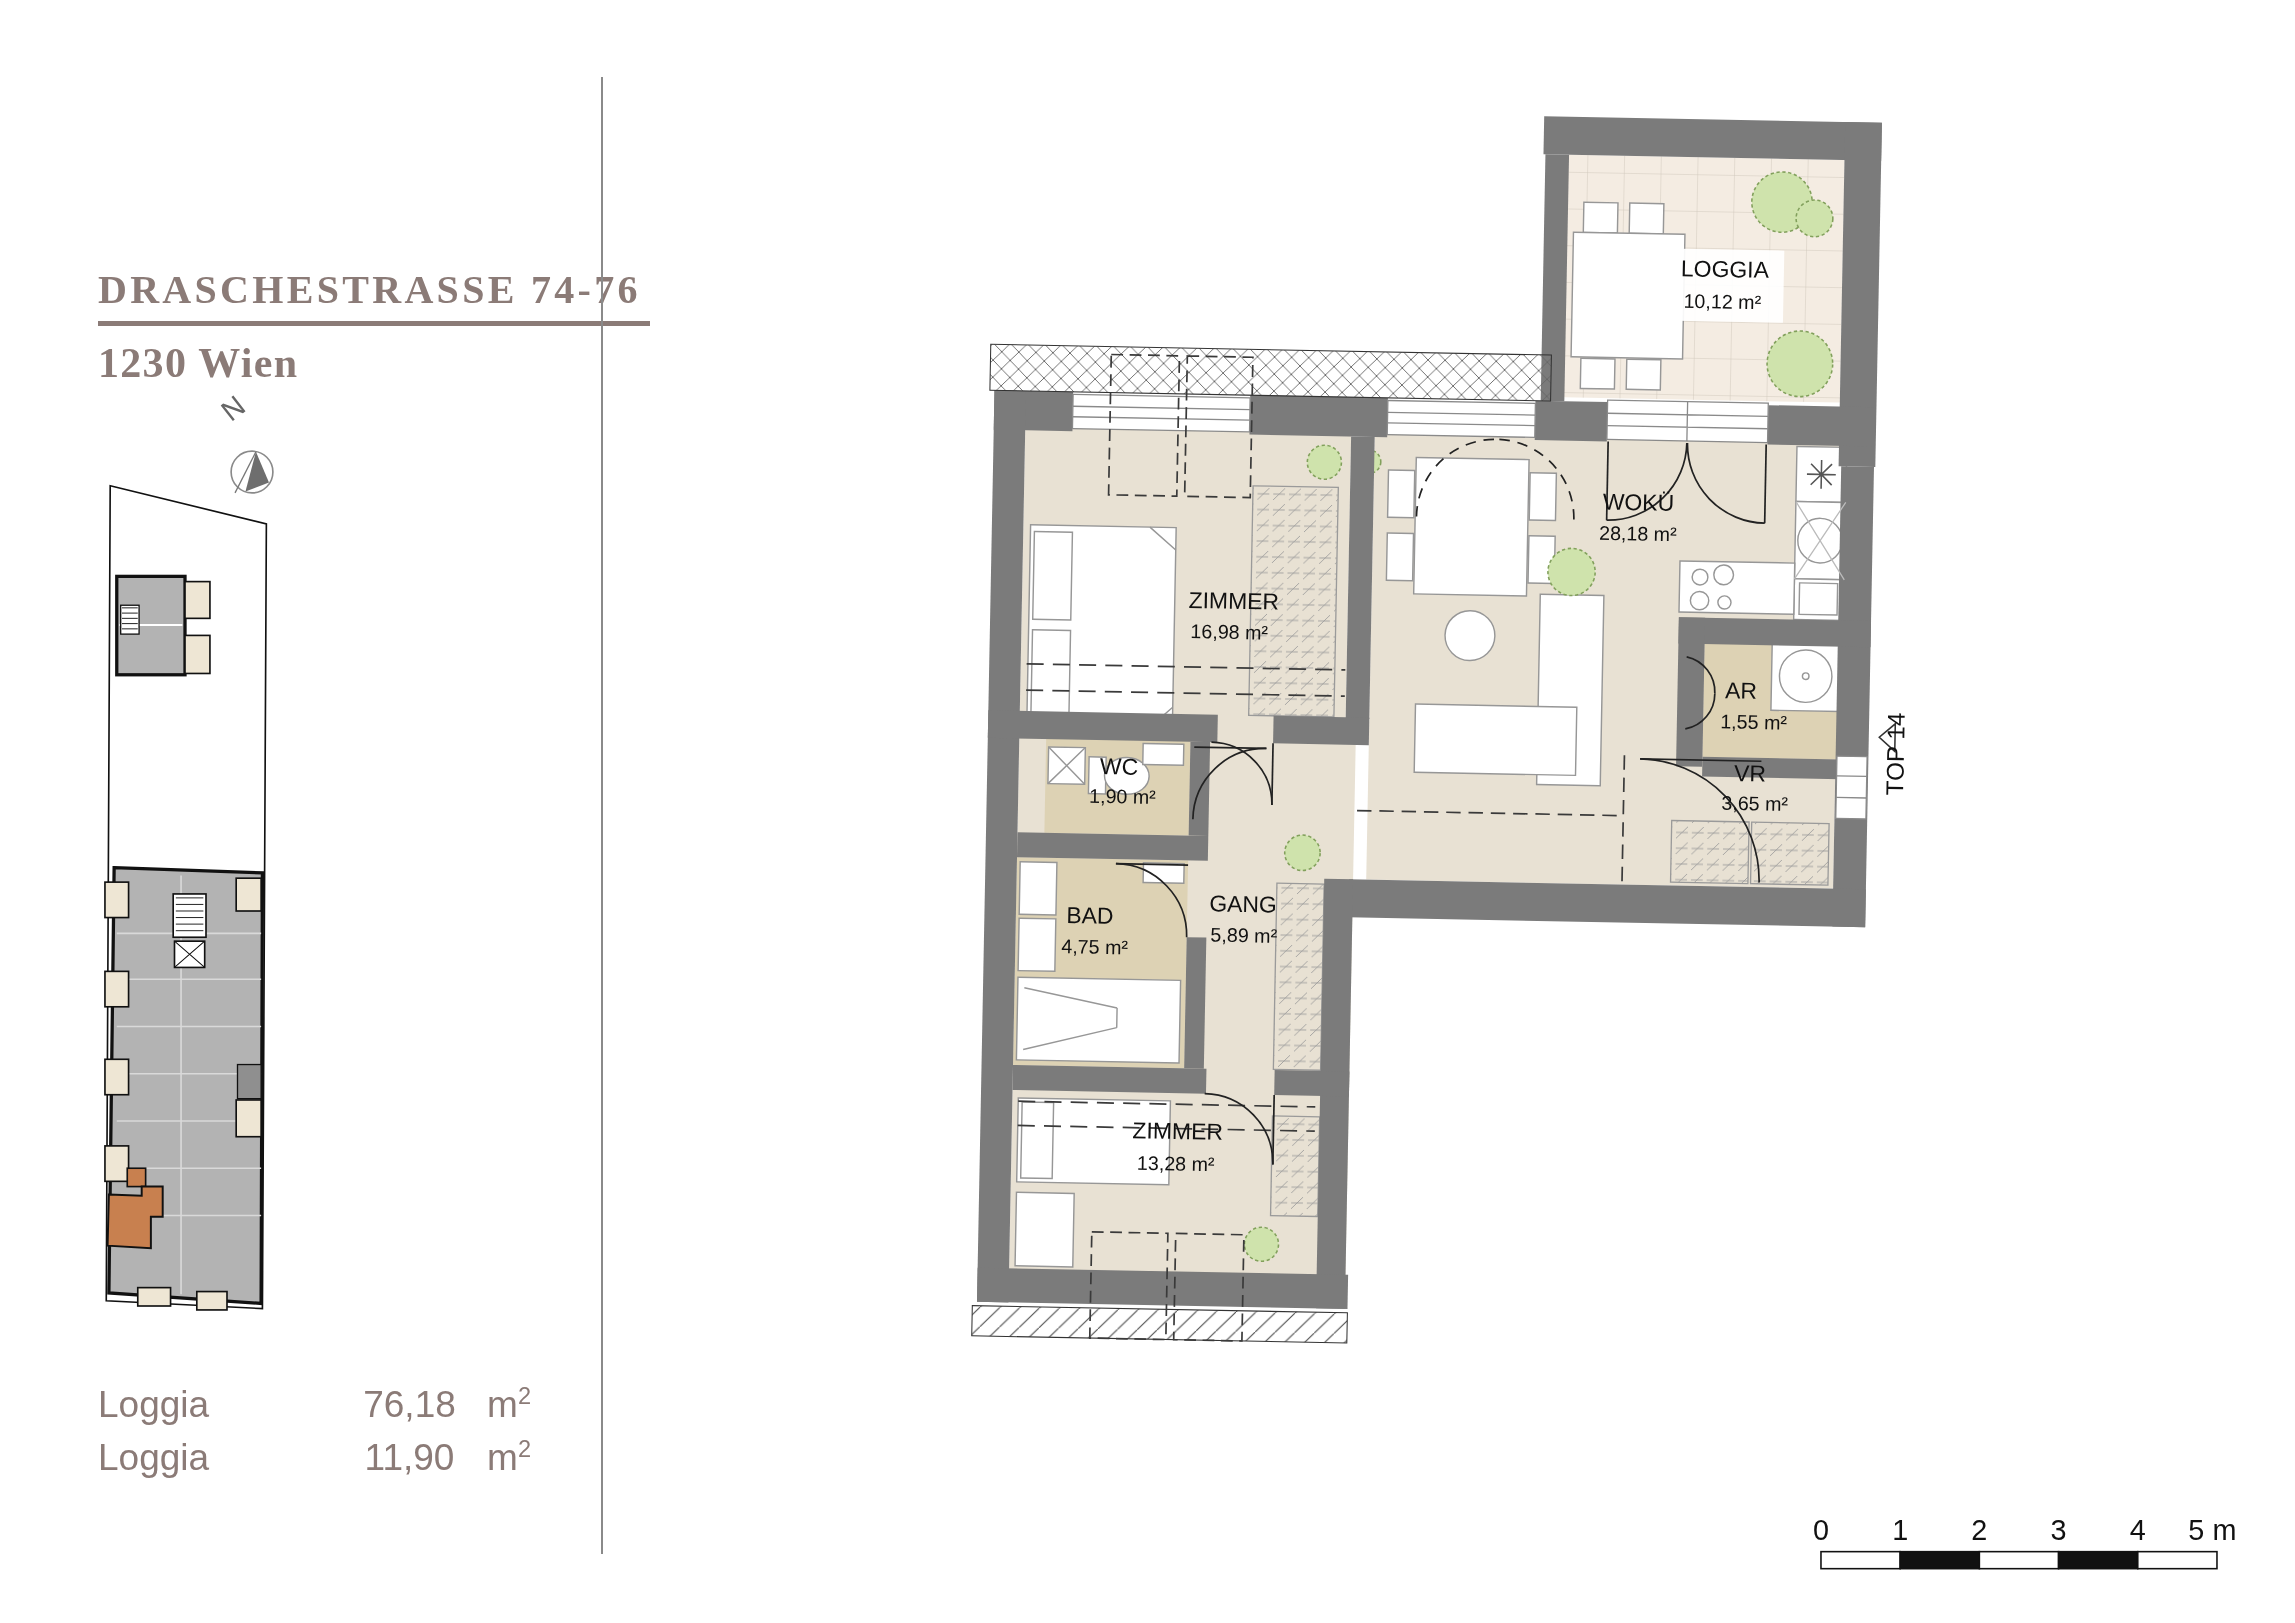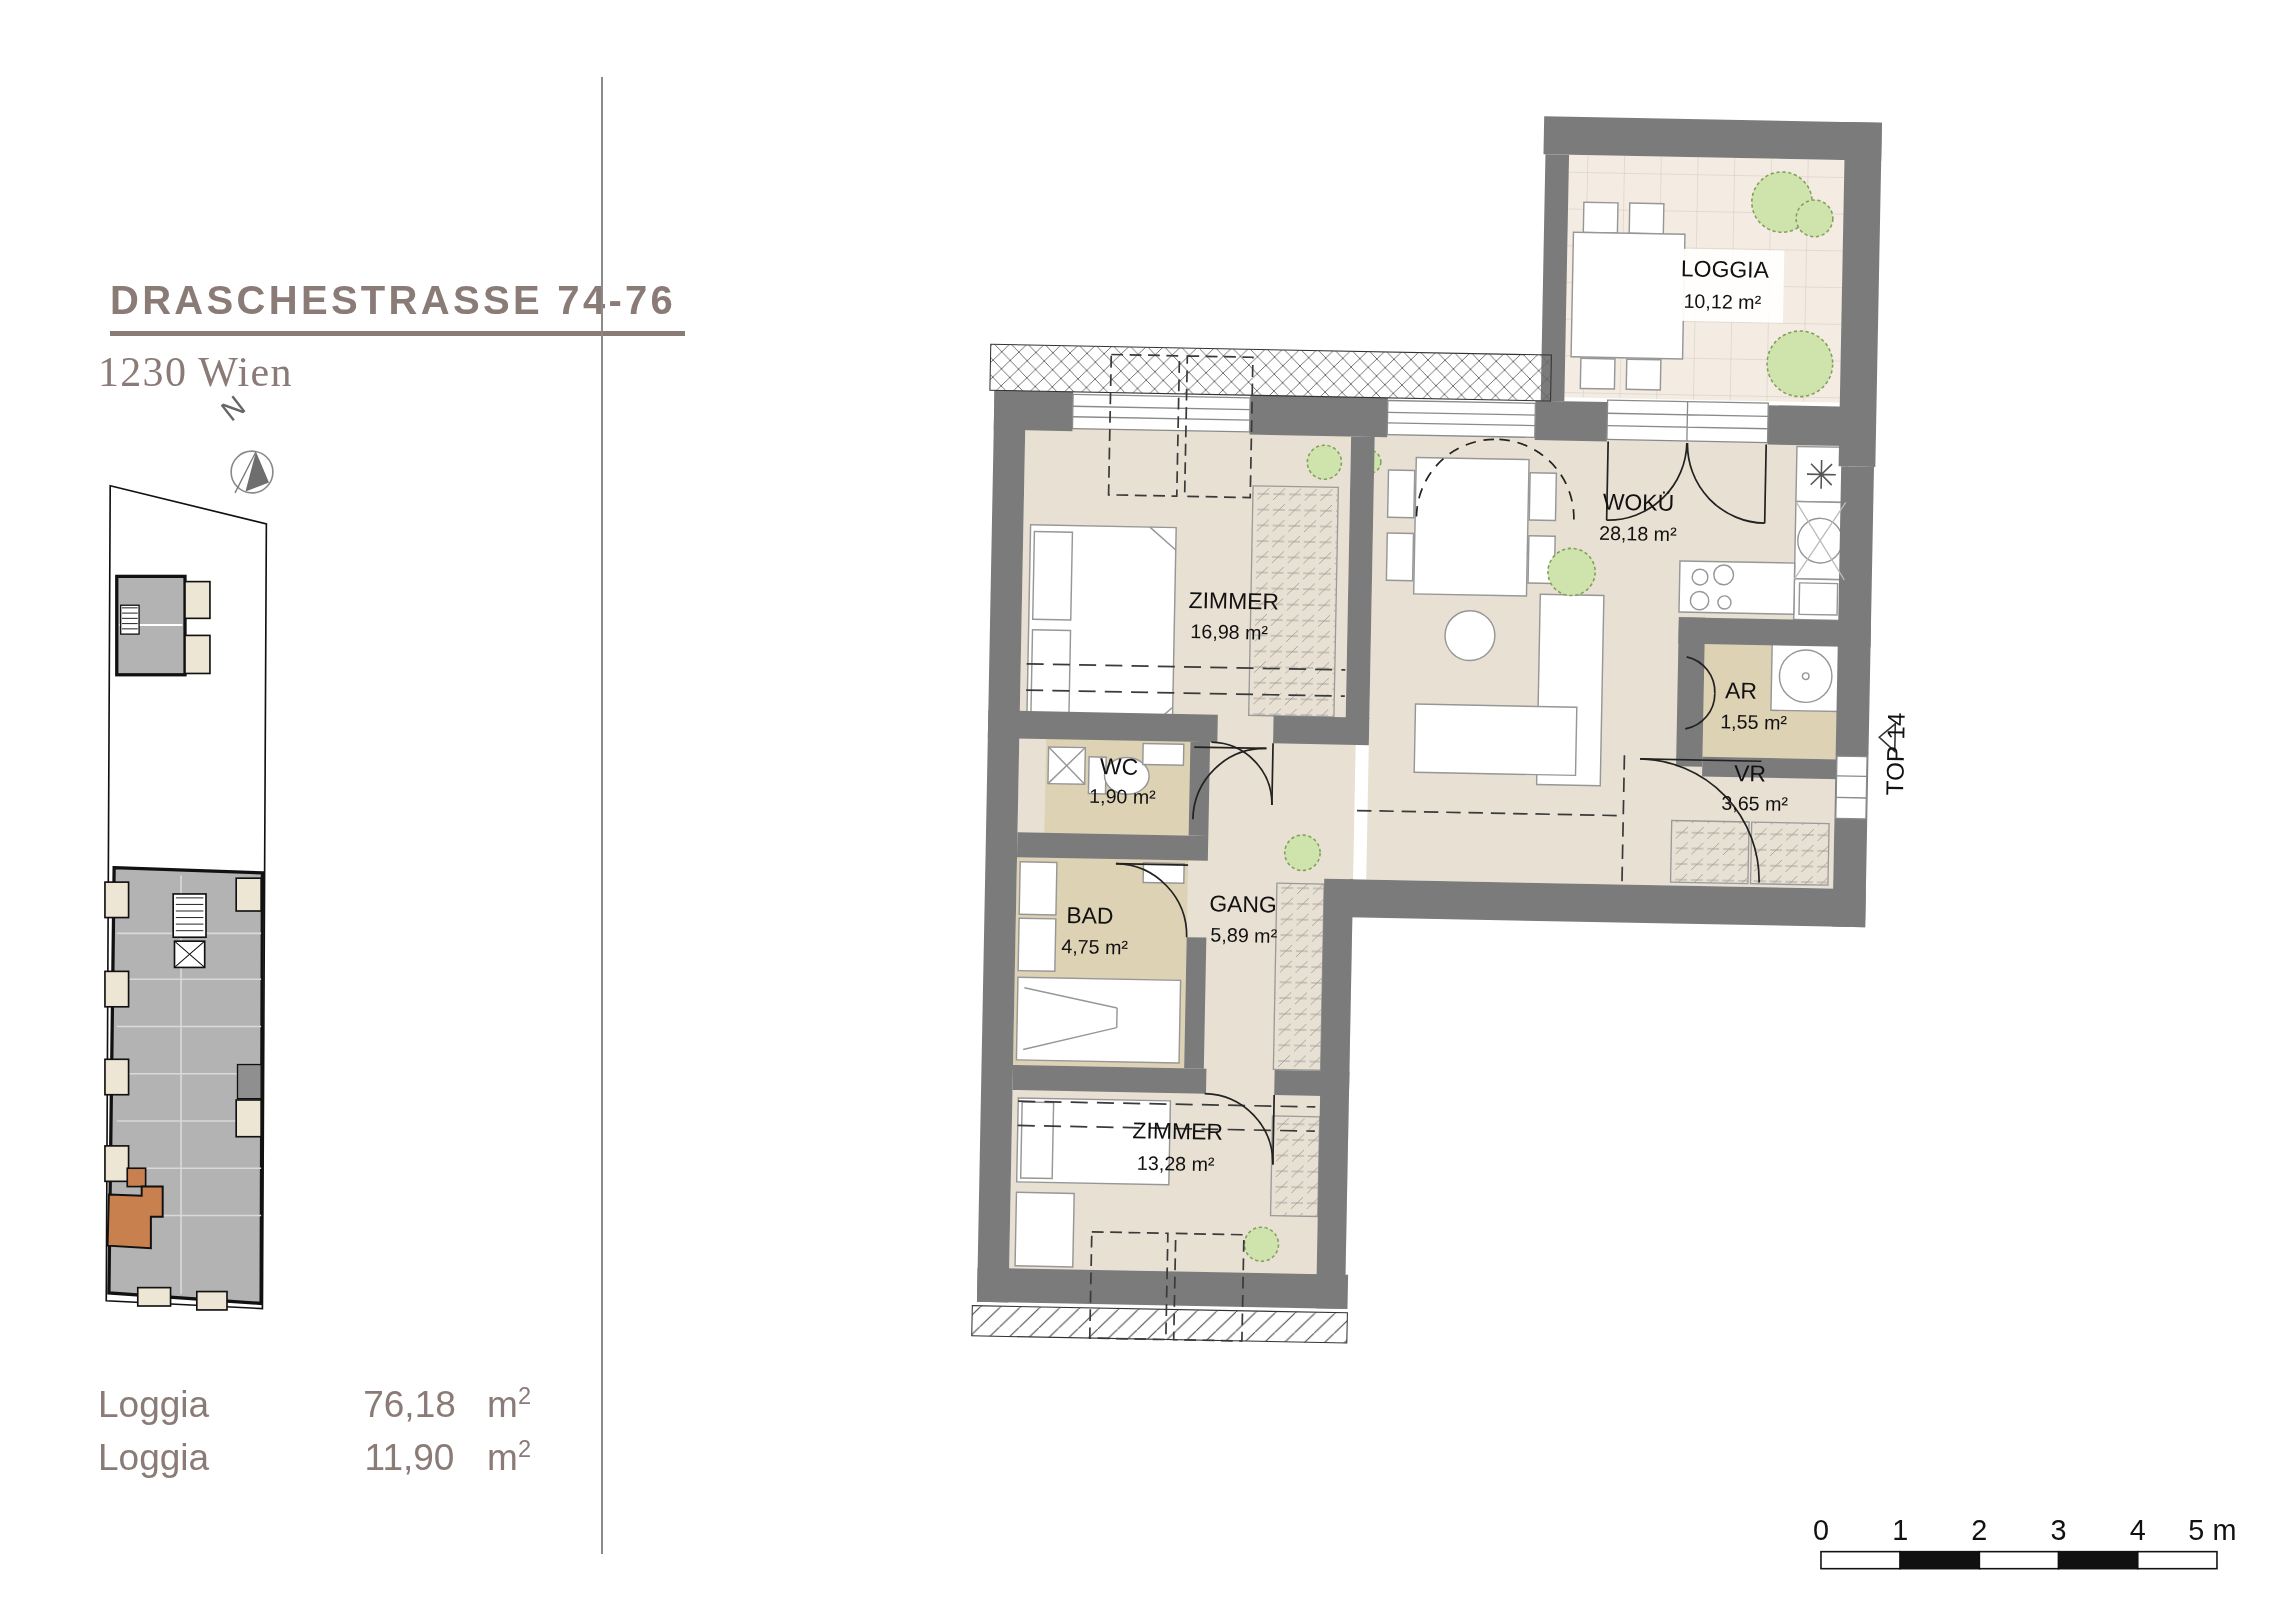--- a/index.html
+++ b/index.html
@@ -1,24 +1,24 @@
 <!DOCTYPE html>
 <html style="font-size:10.5px"><head>
 <meta charset="utf-8">
 <style>
   html,body{margin:0;padding:0;background:#fff;}
   .stage{position:relative;width:2295px;height:1623px;background:#ffffff;overflow:hidden;
          font-family:"Liberation Sans",sans-serif;}
   
   .title-block{position:absolute;left:98px;top:266px;color:#8b7b77;}
-  .title-block h1{font-family:Liberation Sans, sans-serif;font-size:40px;font-weight:bold;
-      letter-spacing:3.3px;margin:12px;padding:0 9.2px 7.9px 0;border-bottom:5.2px solid #8b7b77;
+  .title-block h1{font-family:Liberation Serif, serif;font-size:40px;font-weight:bold;
+      letter-spacing:3.3px;margin:0;padding:0 9.2px 7.9px 0;border-bottom:5.2px solid #8b7b77;
       display:inline-block;}
-  .title-block .city{font-family:"Liberation Serif",serif;font-size:42px;font-weight:normal;
-      letter-spacing:1.3px;}
+  .title-block .city{font-family:"Liberation Serif",serif;font-size:42px;font-weight:bold;
+      margin-top:13px;letter-spacing:1.3px;}
   .unit-block{position:absolute;left:98px;top:1383px;width:433px;color:#8b7b77;}
   .unit-block .uhead{font-size:37px;font-weight:bold;letter-spacing:0.7px;margin-bottom:25px;}
   .urow{display:flex;font-size:37px;margin-bottom:9.2px;align-items:baseline;}
   .urow .ulabel{flex:1;}
   .urow .uval{width:125px;text-align:center;}
   .urow .uunit{width:59px;text-align:right;}
   .urow sup{font-size:23.6px;}
   .divider{position:absolute;left:601px;top:77px;width:2px;height:1477px;background:#8a8a8a;}
   .compass{position:absolute;left:205px;top:388px;}
   .siteplan{position:absolute;left:97px;top:474px;}

